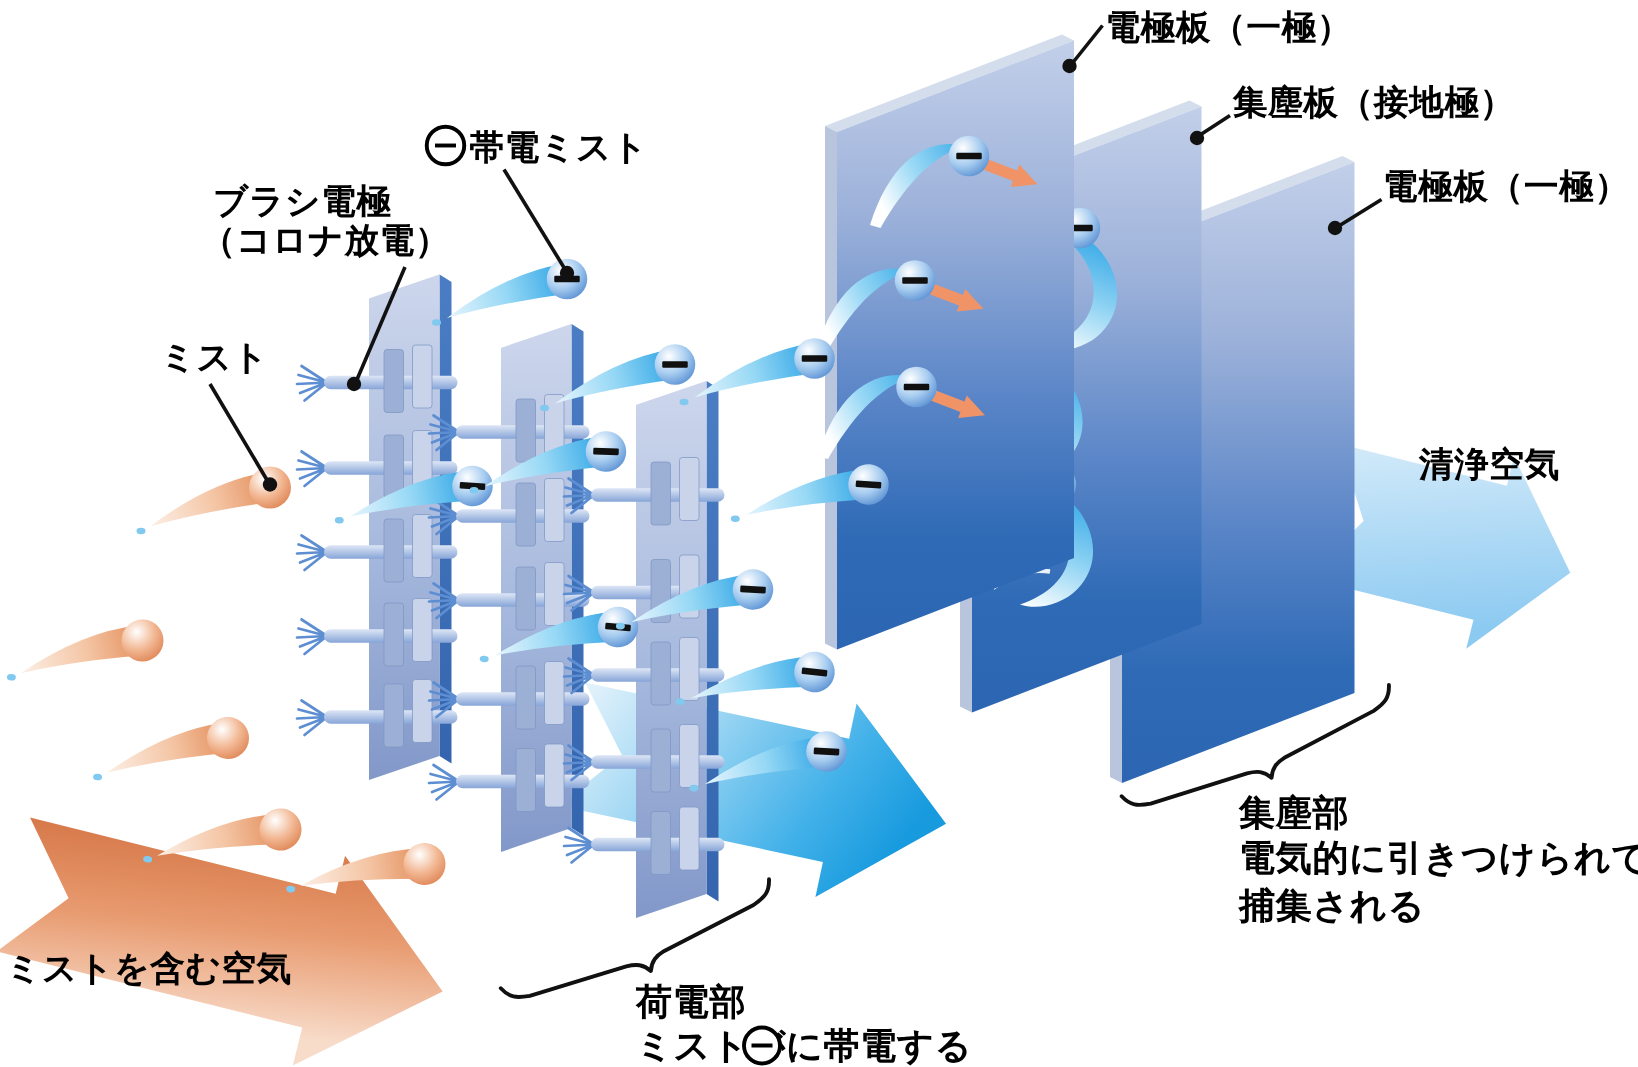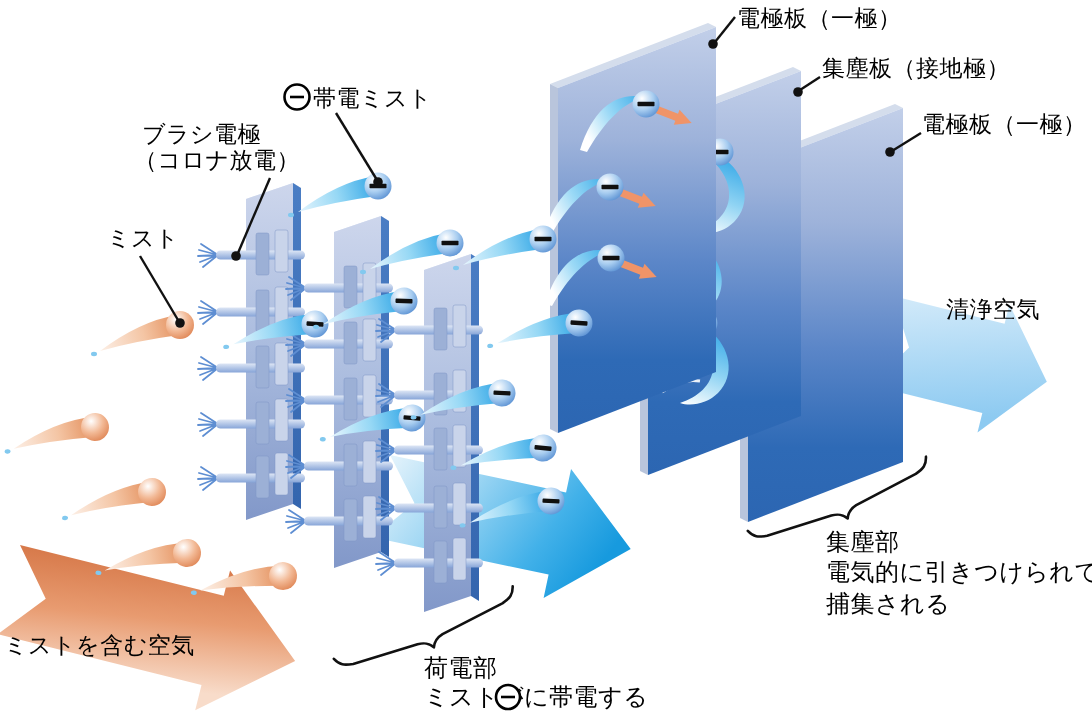--- a/index.html
+++ b/index.html
@@ -1,17 +1,17 @@
 <!DOCTYPE html>
 <html><head>
 <meta charset="utf-8">
 <style>
   html,body{margin:0;padding:0;background:#fff;}
   #stage{position:relative;width:1092px;height:711px;background:#ffffff;overflow:hidden;
-         font-family:"Liberation Sans","DejaVu Sans",sans-serif;}
+         font-family:"Liberation Sans","DejaVu Sans",sans-serif;font-weight:bold;}
   svg text{font-family:"Liberation Sans","DejaVu Sans",sans-serif;fill:#000;}
   .lbl{font-size:23px;letter-spacing:0.5px;}
   .lbl-sm{font-size:24px;letter-spacing:0.5px;}
   .ldr{stroke:#111;stroke-width:2.4;fill:none;}
   .brace{stroke:#111;stroke-width:2.6;fill:none;stroke-linecap:round;stroke-linejoin:round;}
 </style>
 </head>
 <body>
 
 <div id="stage">

